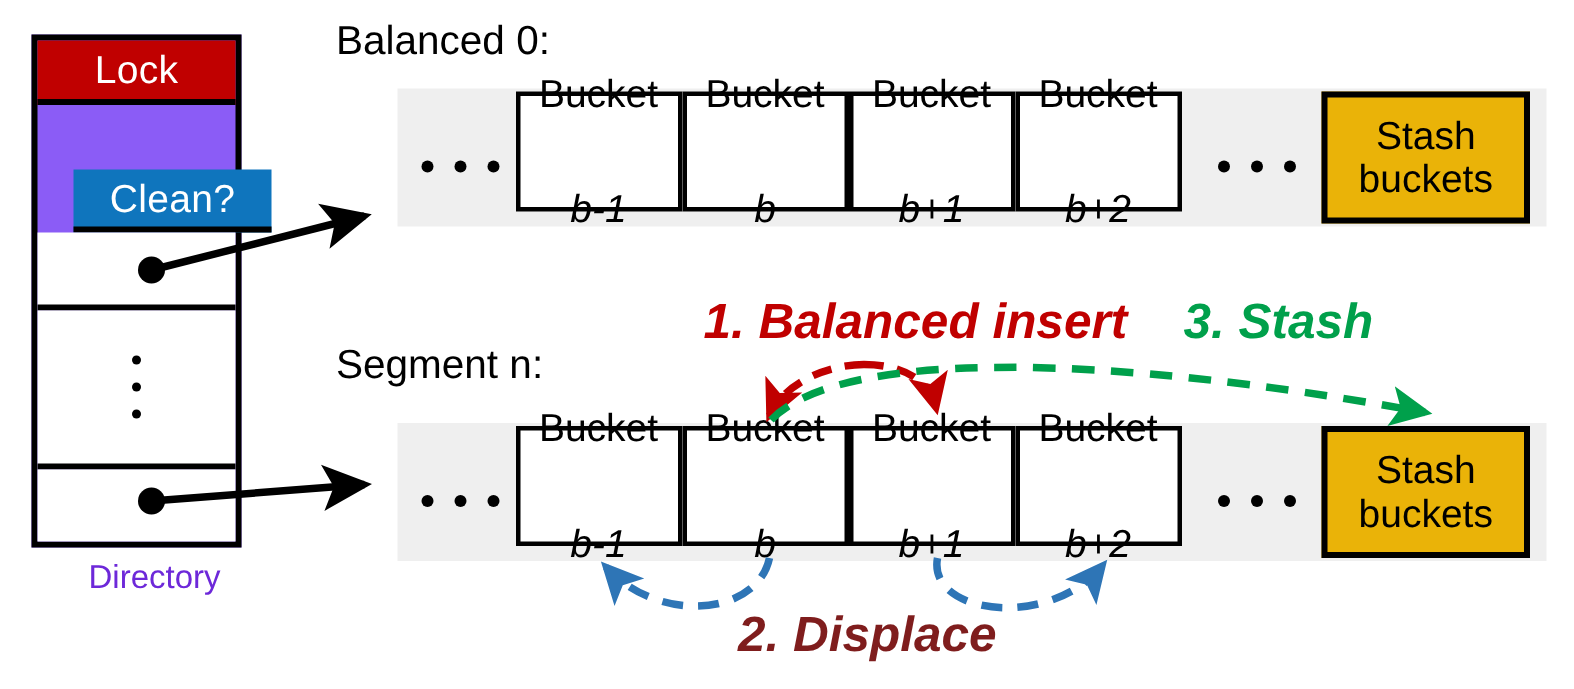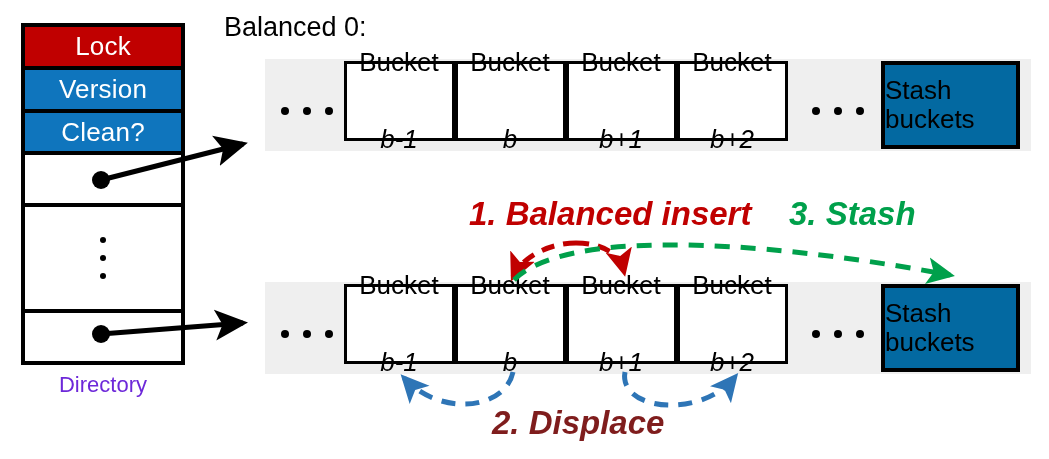--- a/index.html
+++ b/index.html
@@ -16,41 +16,41 @@
     height: 459px;
     background: #ffffff;
     overflow: hidden;
   }
 
   
   #directory {
     position: absolute;
     left: 21px;
     top: 23px;
-    width: 164px;
+    width: 140px;
     height: 342px;
     box-sizing: border-box;
     border: 4px solid #000000;
     background: #8b5cf6;
   }
   .dir-cell {
     position: absolute;
     left: 0;
     width: 100%;
     box-sizing: border-box;
     display: flex;
     align-items: center;
     justify-content: center;
     color: #ffffff;
     font-size: 26px;
     letter-spacing: .2px;
   }
   .dir-lock    { top: 0px;   height: 43px; background: #C00000; border-bottom: 4px solid #000; }
   .dir-version { top: 43px;  height: 43px; background: #0F75BD; border-bottom: 4px solid #000; }
-  .dir-clean   { top: 86px;  height: 42px; background: #0F75BD; border-bottom: 4px solid #000; }
+  .dir-clean   { top: 86px;  height: 42px; background: #0F75BD; border-bottom: 4px solid #000; margin-left: 24px; }
   .dir-ptr1    { top: 128px; height: 52px; background: #fff; border-bottom: 4px solid #000; }
   .dir-dots    { top: 180px; height: 106px; background: #fff; border-bottom: 4px solid #000; }
   .dir-ptr2    { top: 286px; height: 48px; background: #fff; }
 
   .vdots {
     display: flex;
     flex-direction: column;
     align-items: center;
     justify-content: center;
     gap: 12px;
@@ -135,23 +135,24 @@
     line-height: 1.05;
     margin-top: 48px;
   }
 
   .stash {
     position: absolute;
     width: 139px;
     height: 88px;
     box-sizing: border-box;
     border: 4px solid #000;
-    background: #0369a1;
+    background: #eab308;
     display: flex;
     flex-direction: column;
+    align-items: center;
     justify-content: center;
     gap: 0px;
   }
   .stash span {
     font-size: 26px;
     color: #000;
     line-height: 1.1;
   }
 
   
@@ -176,23 +177,20 @@
   }
 </style>
 </head>
 <body>
 
 <div id="canvas">
 
   <div id="directory">
     <div class="dir-cell dir-lock">
       <span>Lock</span>
-    </div>
-    <div class="dir-cell dir-version">
-      <span>Version</span>
     </div>
     <div class="dir-cell dir-clean">
       <span>Clean?</span>
     </div>
     <div class="dir-cell dir-ptr1"></div>
     <div class="dir-cell dir-dots">
       <span class="vdots">
           <i></i>
           <i></i>
           <i></i>
@@ -233,20 +231,21 @@
       <i></i>
       <i></i>
       <i></i>
     </div>
 
   <div class="stash" style="left:881px; top:61px;">
     <span>Stash</span>
     <span>buckets</span>
   </div>
 
+  <div class="seg-title" id="segn-title">Segment n:</div>
   <div class="seg-band" id="segn-band"></div>
 
   <div class="ellipsis" style="left:281px; top:329px;">
       <i></i>
       <i></i>
       <i></i>
     </div>
 
   <div class="bucket" style="left:345px; top:284px;">
     <span class="b-top">Bucket</span>

